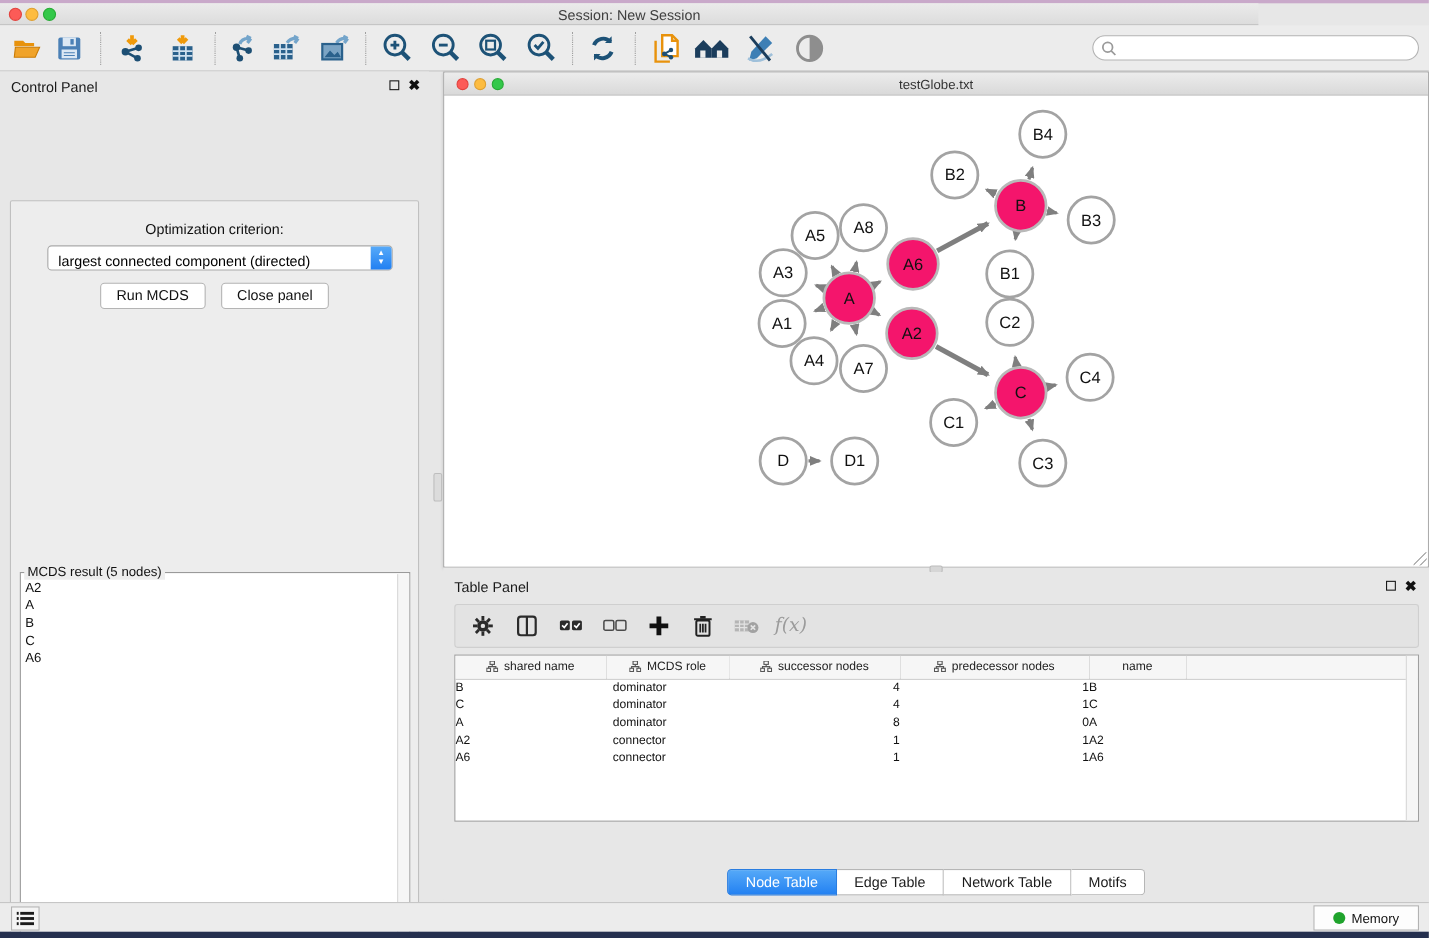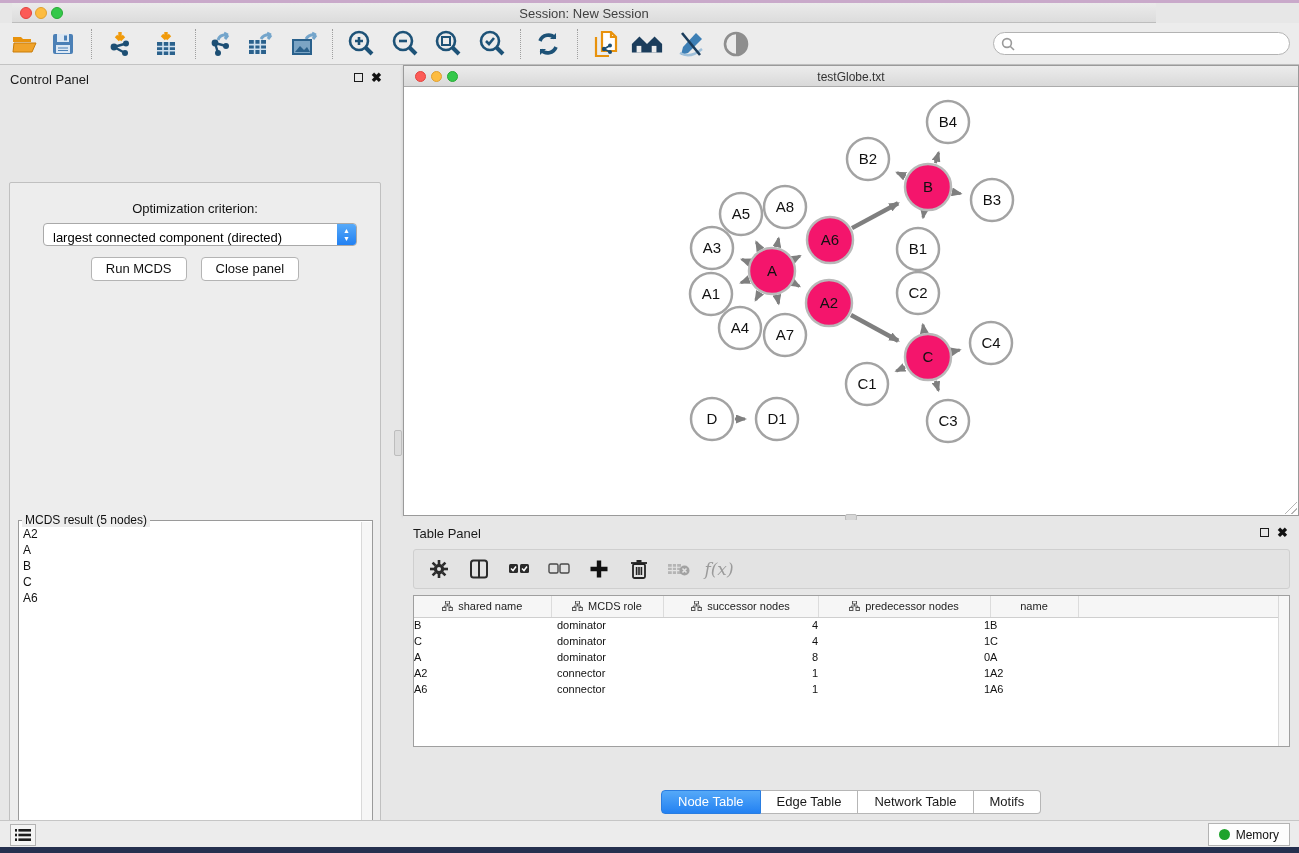--- a/index.html
+++ b/index.html
@@ -1,21 +1,21 @@
 <!DOCTYPE html>
 <html><head>
 <meta charset="utf-8">
 <style>
   * { margin:0; padding:0; box-sizing:border-box; }
   html,body { width:1299px; height:853px; overflow:hidden;
     font-family:"Liberation Sans", sans-serif; background:#e7e7e7; position:relative; }
 
   
   .desktop-strip-top { position:absolute; left:0; top:0; width:1299px; height:3px; background:#c9a9ca; }
-  .titlebar { position:absolute; left:12px; top:3px; width:1144px; height:20px;
+  .titlebar { position:absolute; left:0; top:3px; width:1144px; height:20px;
     background:linear-gradient(#ebebeb,#dcdcdc); border-bottom:1px solid #bdbdbd; }
   .titlebar .title { position:absolute; left:0; right:0; top:3px; text-align:center;
     font-size:13px; color:#404040; }
   .tl { position:absolute; border-radius:50%; }
   .tl.red    { background:#fc5b57; border:1px solid #e2433e; }
   .tl.yellow { background:#fdbc40; border:1px solid #dfa031; }
   .tl.green  { background:#34c84a; border:1px solid #27aa35; }
   .titlebar .tl { width:12px; height:12px; top:4px; }
   .titlebar .tl.red{left:8px;} .titlebar .tl.yellow{left:23px;} .titlebar .tl.green{left:39px;}
 
@@ -117,21 +117,21 @@
 
   .tp-tabs { left:258px; top:270px; }
   .tp-tabs .seg-tab { padding:3px 16px 4px 16px; }
 
   
   .statusbar { position:absolute; left:0; top:820px; width:1299px; height:27px;
     background:#ececec; border-top:1px solid #c6c6c6; }
   .list-btn { position:absolute; left:10px; top:3px; width:26px; height:22px;
     background:#f4f4f4; border:1px solid #b3b3b3; display:flex; align-items:center; justify-content:center; }
   .memory-btn { position:absolute; right:9px; top:2px; height:23px; background:#fdfdfd;
-    border:1px solid #b3b3b3; display:flex; align-items:center; gap:6px; padding:0 10px;
+    border:1px solid #b3b3b3; display:flex; align-items:center; gap:6px; padding:0 17px;
     font-size:12px; color:#111; }
   .memory-dot { width:11px; height:11px; border-radius:50%; background:#1fa32c; }
   .desktop-strip-bottom { position:absolute; left:0; top:847px; width:1299px; height:6px; background:#25304f; }
 </style>
 </head>
 <body>
 
 <div class="desktop-strip-top"></div>
 
 <div class="titlebar">

